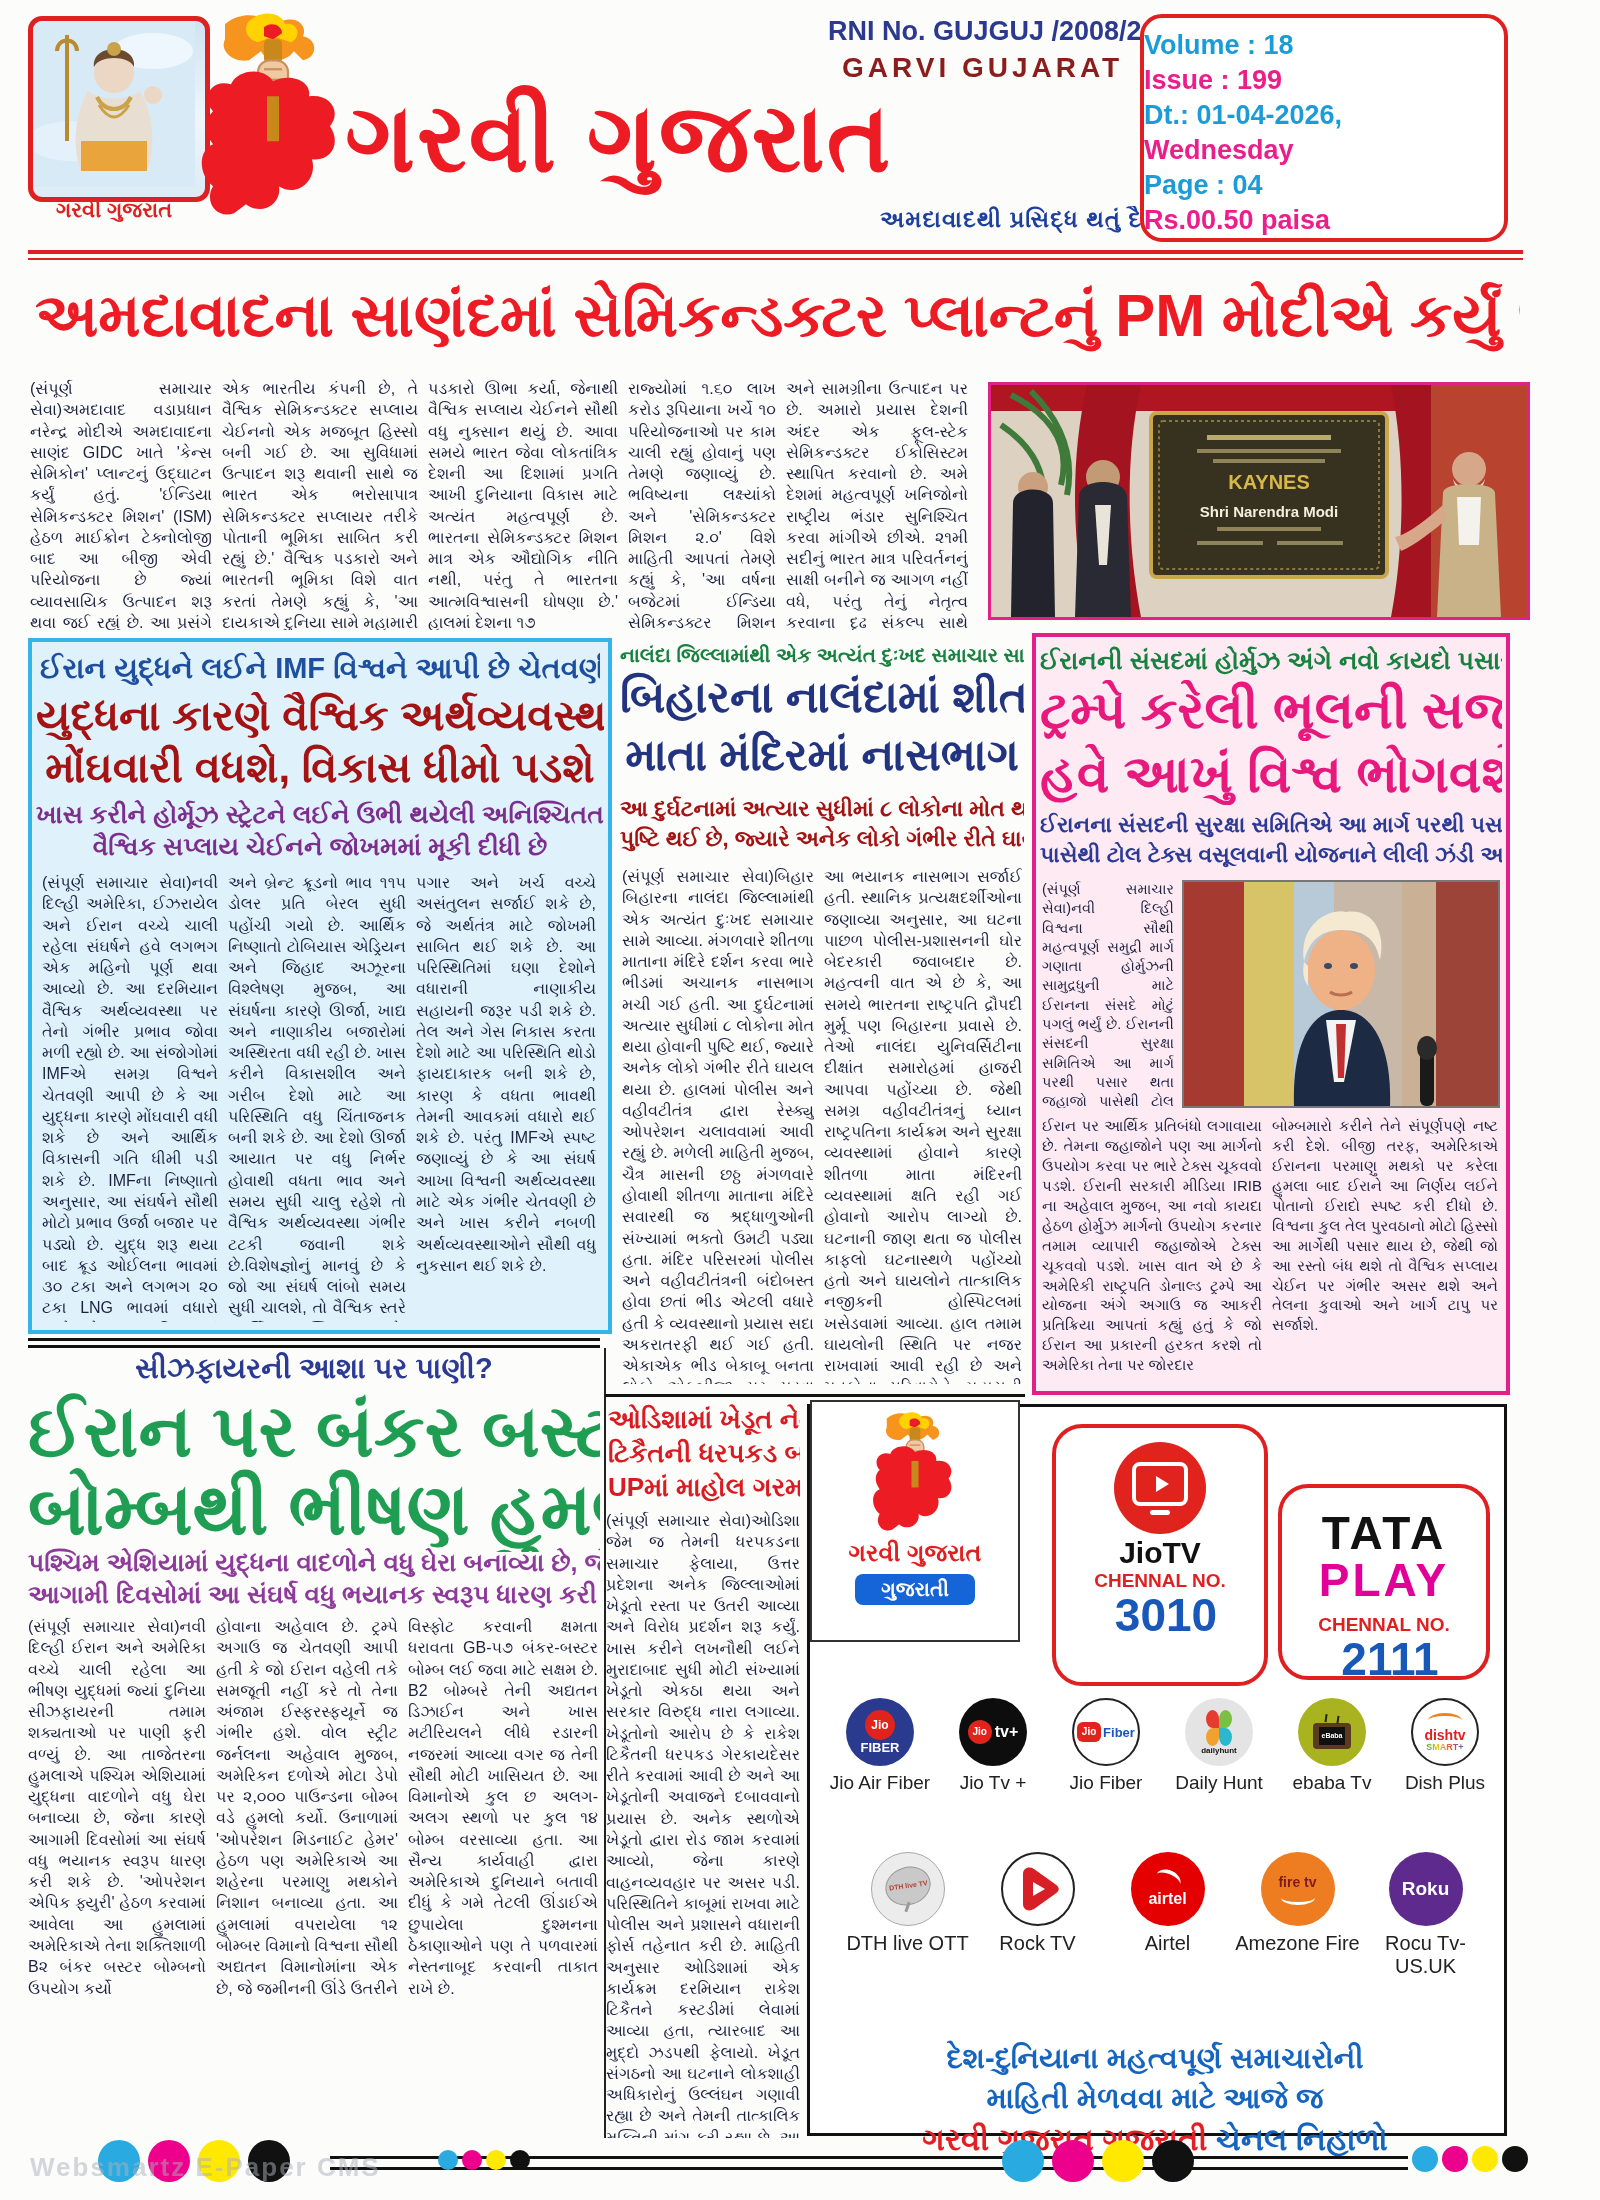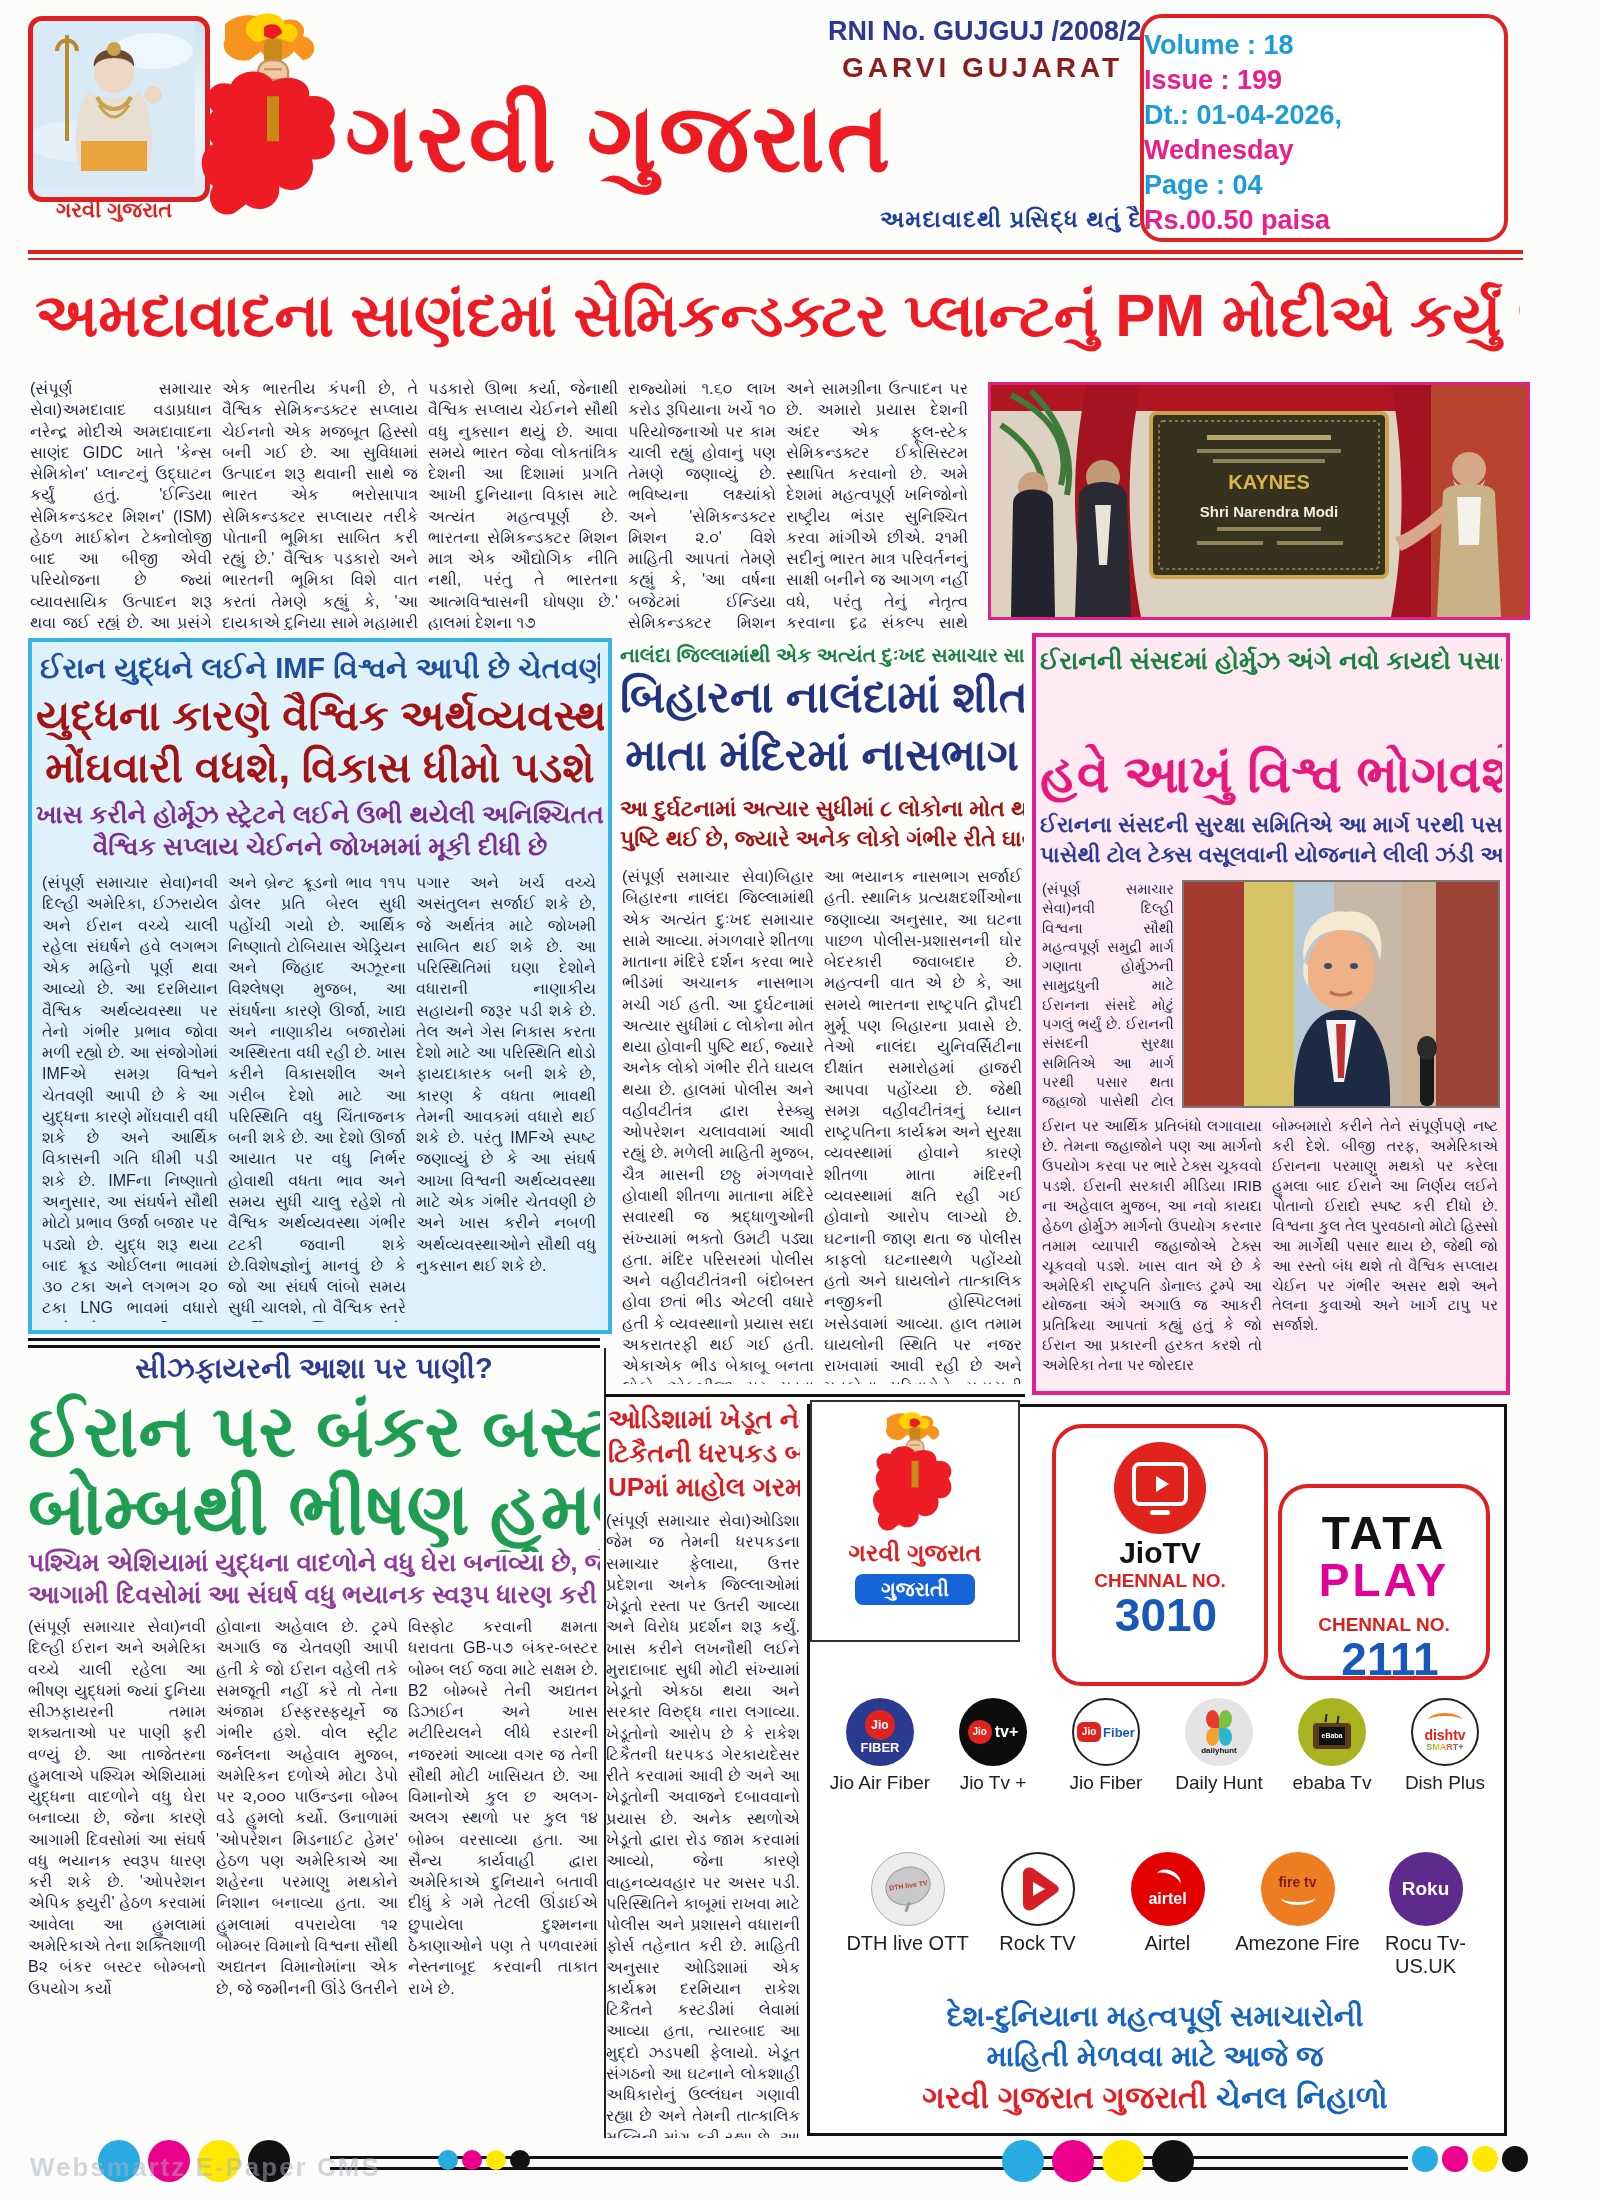--- a/index.html
+++ b/index.html
@@ -39,21 +39,21 @@
   .chan-lbl{color:#e02020;font-weight:bold;font-size:19px;}
   .chan-num{color:#1758b8;font-weight:bold;font-size:46px;line-height:46px;padding-left:12px;}
   .garvi-app{left:810px;top:1400px;width:210px;height:242px;background:#fff;border:2px solid #333;box-sizing:border-box;text-align:center;z-index:5;}
   .g-btn{display:inline-block;background:#1565d8;color:#fff;border-radius:8px;font-size:20px;font-weight:bold;
          padding:4px 26px;}
   .app{position:absolute;text-align:center;}
   .ic{border-radius:50%;margin:0 auto;position:relative;display:flex;align-items:center;justify-content:center;flex-direction:column;overflow:hidden;}
   .ic66{width:68px;height:68px;} .ic72{width:74px;height:74px;}
   .app-lbl{font-size:19px;color:#222;margin-top:6px;}
   .dot{border-radius:50%;position:absolute;}
-  .promo{font-weight:bold;text-align:center;line-height:40px;}
+  .promo{font-weight:bold;text-align:center;line-height:40px;margin-top:42px;}
   .wm{color:#aab0ba;opacity:.5;font-size:26px;font-weight:bold;letter-spacing:2px;}
 </style>
 </head>
 <body>
 
 <div id="page">
 
   <svg width="0" height="0" style="position:absolute">
     <defs>
       <g id="torchmap">
@@ -163,20 +163,21 @@
   <div class="abs ctr nowrap" style="left:620px;top:644px;width:404px;font-size:20px;font-weight:bold;color:#18813f">નાલંદા જિલ્લામાંથી એક અત્યંત દુઃખદ સમાચાર સામે આવ્યા</div>
   <div class="abs ctr nowrap" style="left:620px;top:672px;width:404px;font-size:44px;font-weight:bold;color:#22337f">બિહારના નાલંદામાં શીતળા</div>
   <div class="abs ctr nowrap" style="left:620px;top:730px;width:404px;font-size:44px;font-weight:bold;color:#22337f">માતા મંદિરમાં નાસભાગ</div>
   <div class="abs ctr nowrap" style="left:620px;top:796px;width:404px;font-size:22px;font-weight:bold;color:#a31313">આ દુર્ઘટનામાં અત્યાર સુધીમાં ૮ લોકોના મોત થયા હોવાની</div>
   <div class="abs ctr nowrap" style="left:620px;top:826px;width:404px;font-size:22px;font-weight:bold;color:#a31313">પુષ્ટિ થઈ છે, જ્યારે અનેક લોકો ગંભીર રીતે ઘાયલ થયા છે</div>
   <div class="abs bt" style="left:622px;top:866px;width:192px;height:518px">(સંપૂર્ણ સમાચાર સેવા)બિહાર બિહારના નાલંદા જિલ્લામાંથી એક અત્યંત દુઃખદ સમાચાર સામે આવ્યા. મંગળવારે શીતળા માતાના મંદિરે દર્શન કરવા ભારે ભીડમાં અચાનક નાસભાગ મચી ગઈ હતી. આ દુર્ઘટનામાં અત્યાર સુધીમાં ૮ લોકોના મોત થયા હોવાની પુષ્ટિ થઈ, જ્યારે અનેક લોકો ગંભીર રીતે ઘાયલ થયા છે. હાલમાં પોલીસ અને વહીવટીતંત્ર દ્વારા રેસ્ક્યુ ઓપરેશન ચલાવવામાં આવી રહ્યું છે. મળેલી માહિતી મુજબ, ચૈત્ર માસની છઠ્ઠ મંગળવારે હોવાથી શીતળા માતાના મંદિરે સવારથી જ શ્રદ્ધાળુઓની સંખ્યામાં ભક્તો ઉમટી પડ્યા હતા. મંદિર પરિસરમાં પોલીસ અને વહીવટીતંત્રની બંદોબસ્ત હોવા છતાં ભીડ એટલી વધારે હતી કે વ્યવસ્થાનો પ્રયાસ સદા અકરાતરફી થઈ ગઈ હતી. એકાએક ભીડ બેકાબૂ બનતા લોકો એકબીજા પર પડવા લાગ્યા હતા, જેના પરિણામે</div>
   <div class="abs bt" style="left:824px;top:866px;width:198px;height:518px">આ ભયાનક નાસભાગ સર્જાઈ હતી. સ્થાનિક પ્રત્યક્ષદર્શીઓના જણાવ્યા અનુસાર, આ ઘટના પાછળ પોલીસ-પ્રશાસનની ઘોર બેદરકારી જવાબદાર છે. મહત્વની વાત એ છે કે, આ સમયે ભારતના રાષ્ટ્રપતિ દ્રૌપદી મુર્મૂ પણ બિહારના પ્રવાસે છે. તેઓ નાલંદા યુનિવર્સિટીના દીક્ષાંત સમારોહમાં હાજરી આપવા પહોંચ્યા છે. જેથી સમગ્ર વહીવટીતંત્રનું ધ્યાન રાષ્ટ્રપતિના કાર્યક્રમ અને સુરક્ષા વ્યવસ્થામાં હોવાને કારણે શીતળા માતા મંદિરની વ્યવસ્થામાં ક્ષતિ રહી ગઈ હોવાનો આરોપ લાગ્યો છે. ઘટનાની જાણ થતા જ પોલીસ કાફલો ઘટનાસ્થળે પહોંચ્યો હતો અને ઘાયલોને તાત્કાલિક નજીકની હોસ્પિટલમાં ખસેડવામાં આવ્યા. હાલ તમામ ઘાયલોની સ્થિતિ પર નજર રાખવામાં આવી રહી છે અને મૃતકોના પરિવારોને સહાયની તપાસની માંગ ઉઠી રહી છે.</div>
 
   <div class="abs trump-box"></div>
   <div class="abs ctr nowrap" style="left:1040px;top:646px;width:462px;font-size:25px;font-weight:bold;color:#18813f">ઈરાનની સંસદમાં હોર્મુઝ અંગે નવો કાયદો પસાર</div>
+  <div class="abs ctr nowrap" style="left:1040px;top:680px;width:462px;font-size:52px;font-weight:bold;color:#e8197d">ટ્રમ્પે કરેલી ભૂલની સજા</div>
   <div class="abs ctr nowrap" style="left:1040px;top:744px;width:462px;font-size:52px;font-weight:bold;color:#e8197d">હવે આખું વિશ્વ ભોગવશે?</div>
   <div class="abs ctr nowrap" style="left:1040px;top:812px;width:462px;font-size:22px;font-weight:bold;color:#2b3a94">ઈરાનના સંસદની સુરક્ષા સમિતિએ આ માર્ગ પરથી પસાર થતા જહાજો</div>
   <div class="abs ctr nowrap" style="left:1040px;top:842px;width:462px;font-size:22px;font-weight:bold;color:#2b3a94">પાસેથી ટોલ ટેક્સ વસૂલવાની યોજનાને લીલી ઝંડી આપી દીધી છે</div>
   <div class="abs bt" style="left:1042px;top:880px;width:132px;height:228px;font-size:14.5px">(સંપૂર્ણ સમાચાર સેવા)નવી દિલ્હી વિશ્વના સૌથી મહત્વપૂર્ણ સમુદ્રી માર્ગ ગણાતા હોર્મુઝની સામુદ્રધુની માટે ઈરાનના સંસદે મોટું પગલું ભર્યું છે. ઈરાનની સંસદની સુરક્ષા સમિતિએ આ માર્ગ પરથી પસાર થતા જહાજો પાસેથી ટોલ ટેક્સ વસૂલવાની યોજનાને લીલી ઝંડી આપી દીધી છે. આ હિલચાલને કારણે અમેરિકા અને ઈરાન વચ્ચેનો તણાવ વધુ ગંભીર સ્વરૂપે પહોંચ્યો છે.</div>
 
   <div class="abs" style="left:1182px;top:880px;width:318px;height:228px;border:2px solid #777;box-sizing:border-box">
     <svg width="314" height="224" viewBox="0 0 314 224">
       <rect width="314" height="224" fill="#c8b8a8"></rect>
       <rect x="0" width="60" height="224" fill="#a43a30"></rect>
       <rect x="60" width="50" height="224" fill="#d8c468"></rect>

